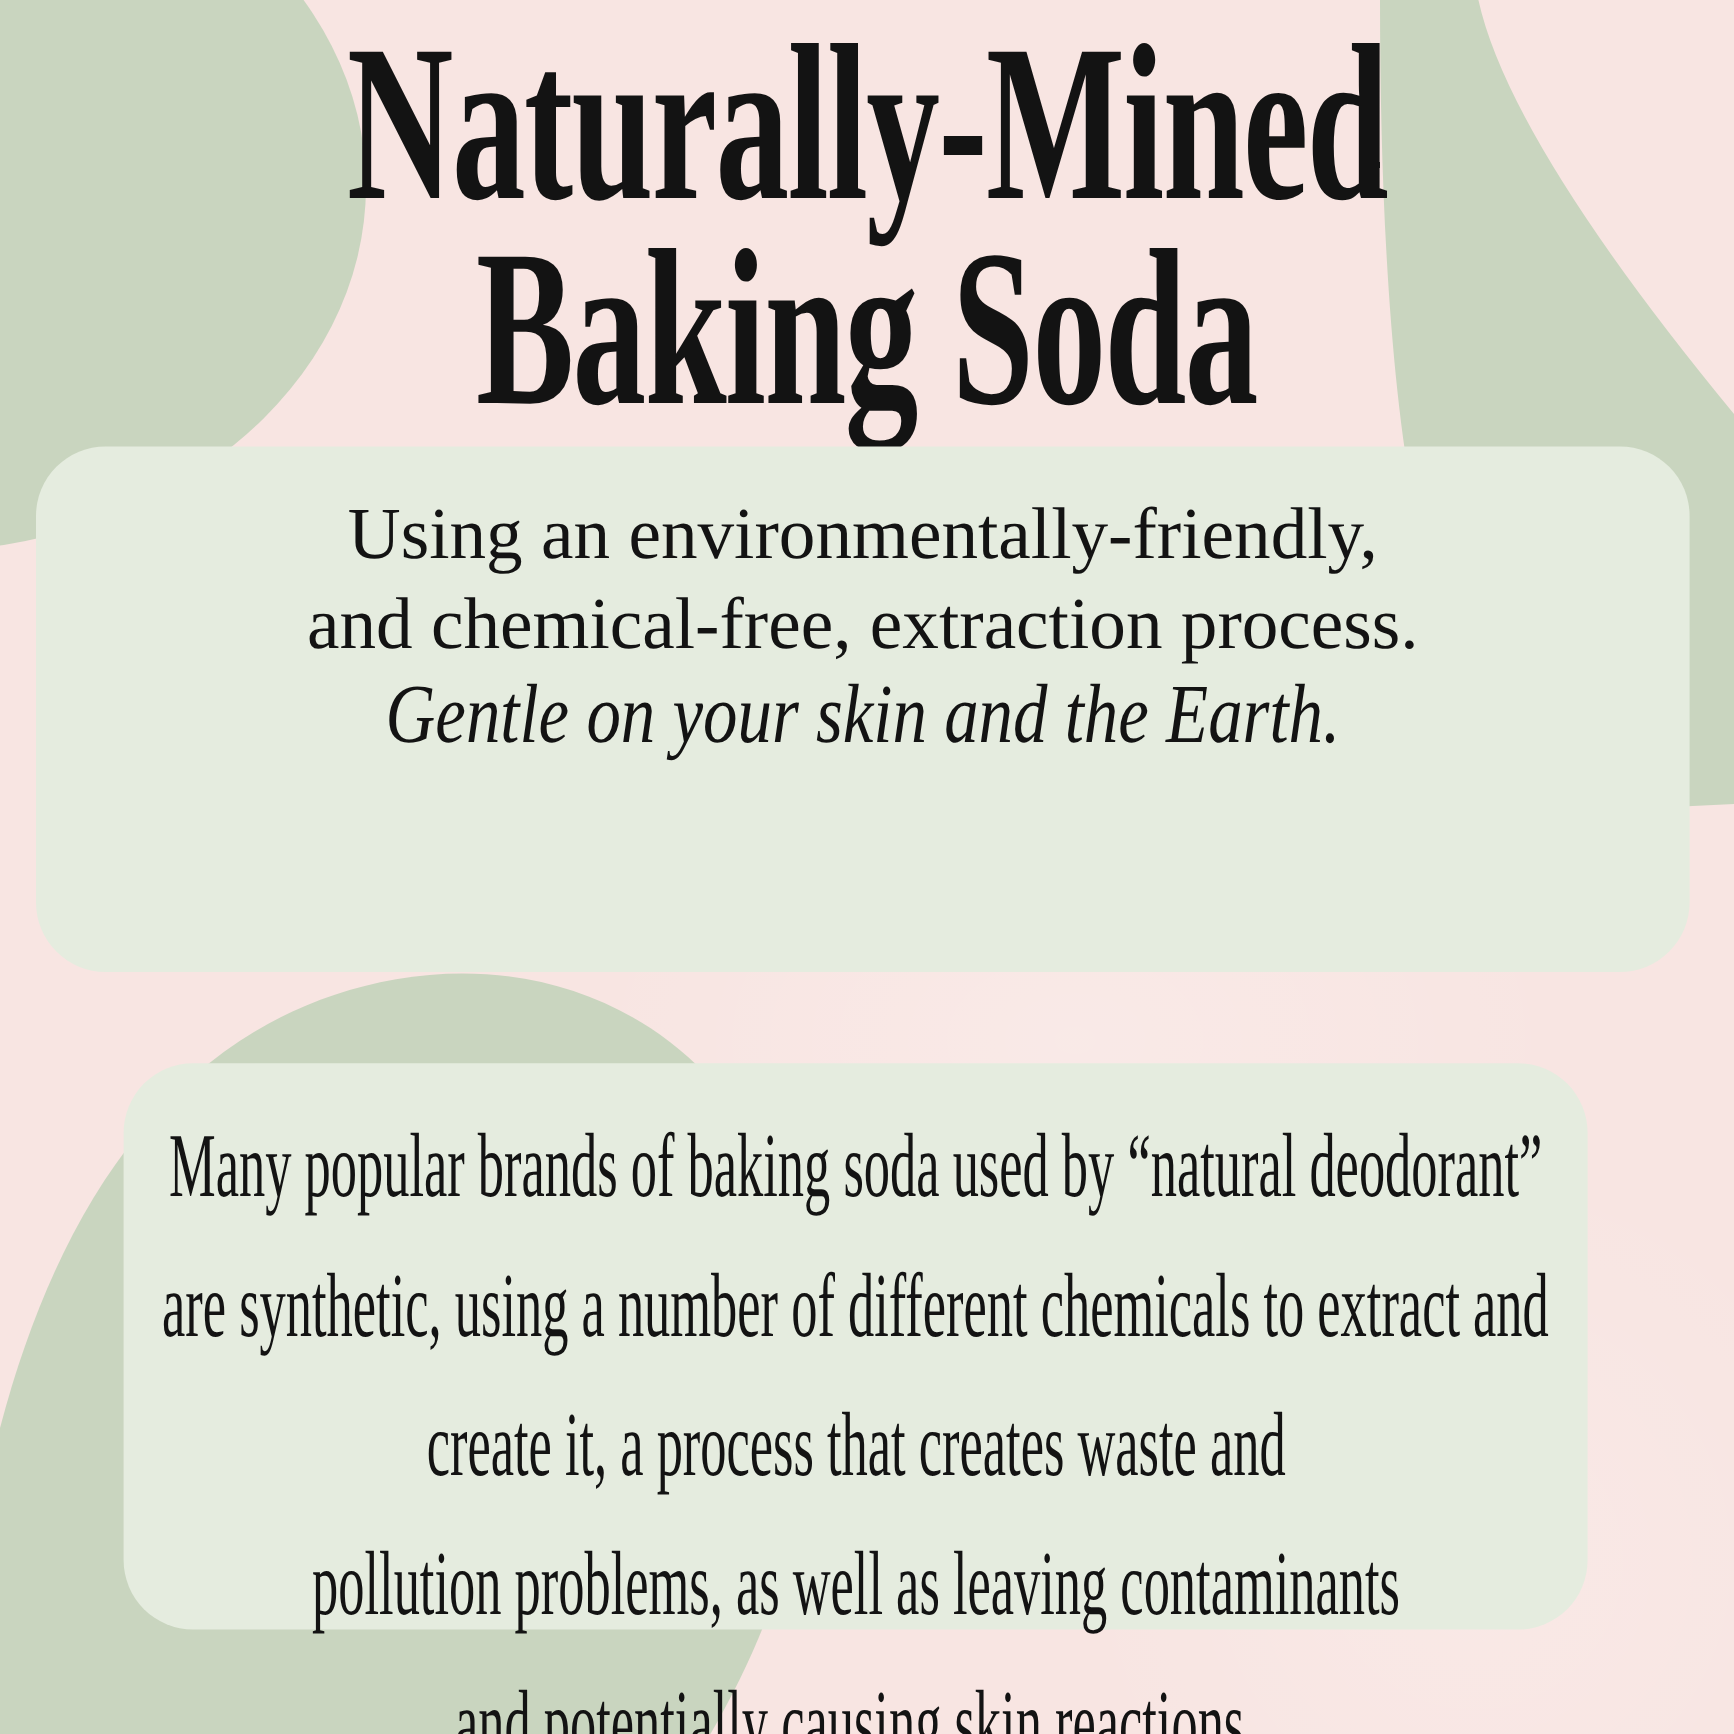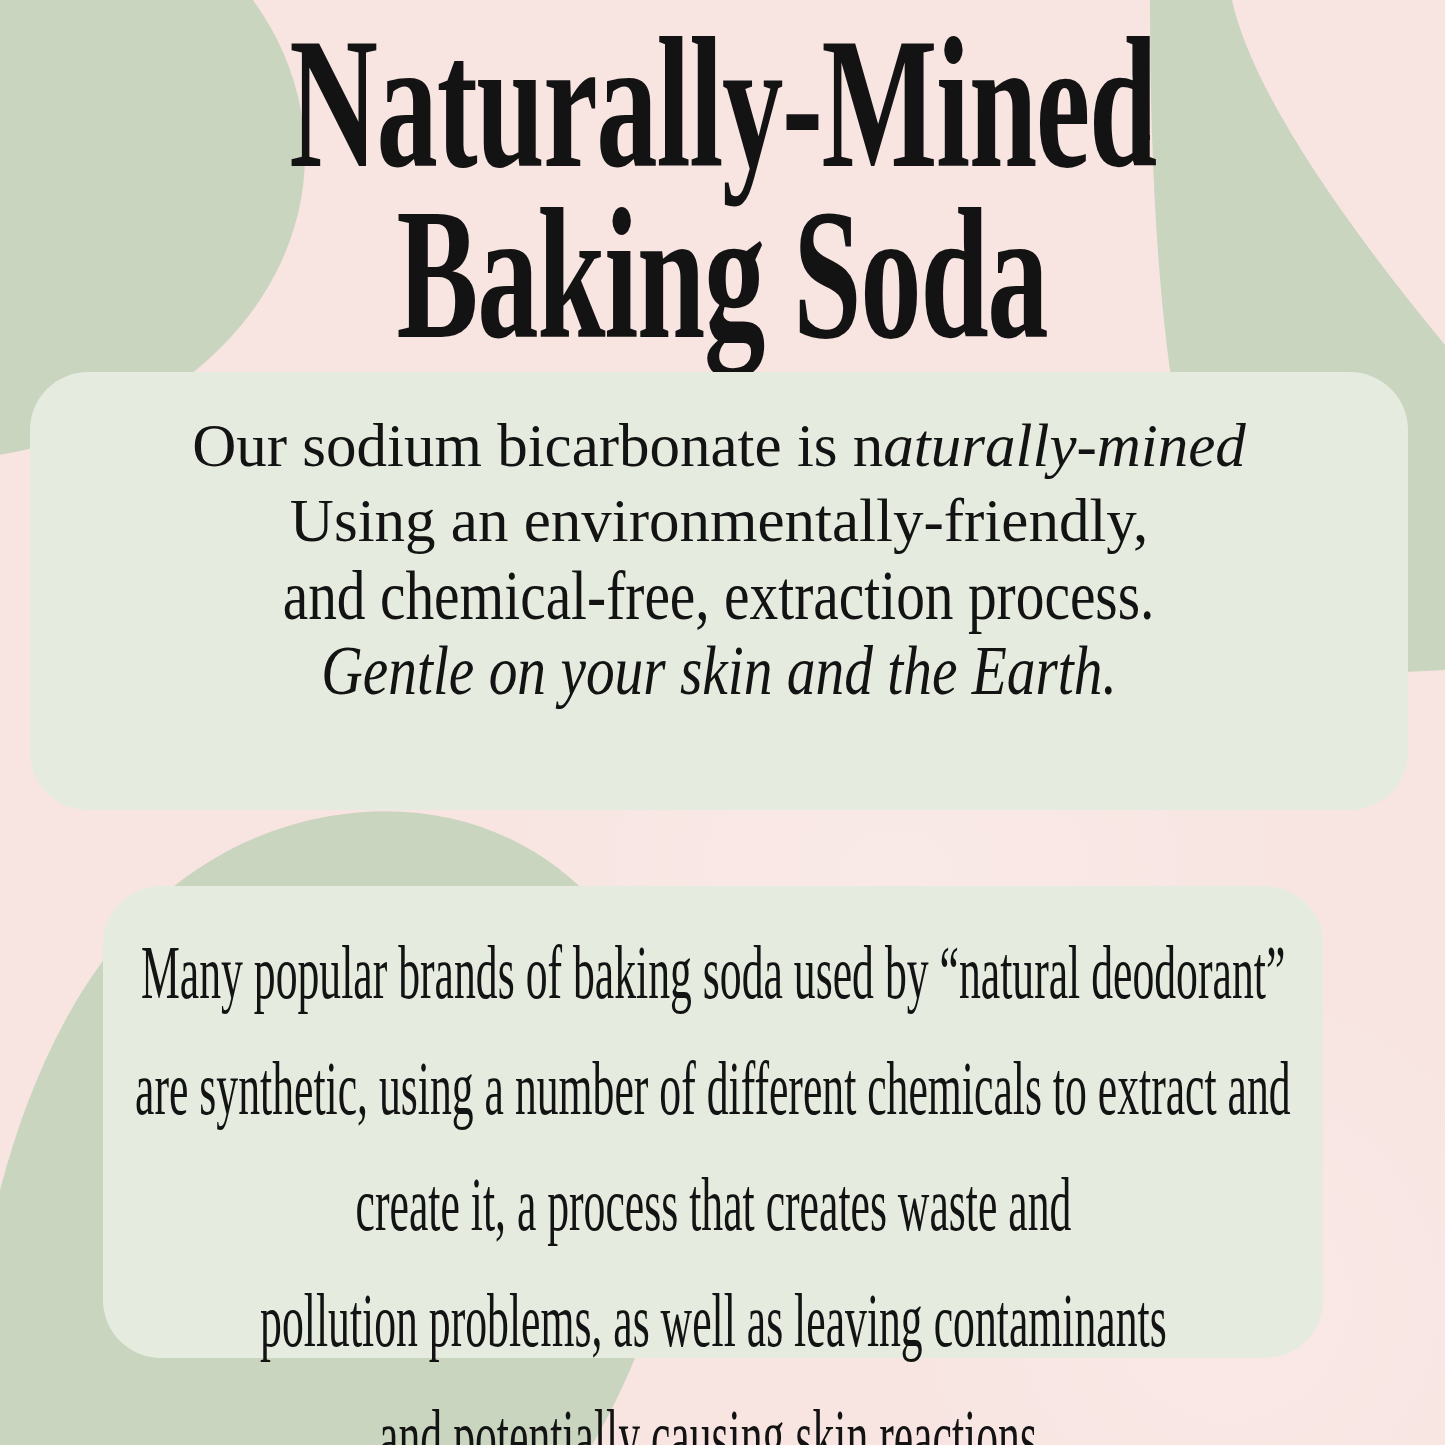--- a/index.html
+++ b/index.html
@@ -88,21 +88,20 @@
 
   <div class="artifact-dot"></div>
 
   <div class="text-stack title-block">
       <div class="tline"><span class="seg">Naturally-Mined</span></div>
       <div class="tline"><span class="seg">Baking Soda</span></div>
     </div>
 
   <div class="card card1">
     <div class="text-stack">
-        <div class="tline"><span class="seg">Our sodium bicarbonate is n</span><span class="seg it">aturally-mined</span></div>
         <div class="tline"><span class="seg">Using an environmentally-friendly,</span></div>
         <div class="tline"><span class="seg">and chemical-free, extraction process.</span></div>
         <div class="tline"><span class="seg it">Gentle on your skin and the Earth.</span></div>
       </div>
   </div>
 
   <div class="card card2">
     <div class="text-stack">
         <div class="tline"><span class="seg">Many popular brands of baking soda used by “natural deodorant”</span></div>
         <div class="tline"><span class="seg">are synthetic, using a number of different chemicals to extract and</span></div>

